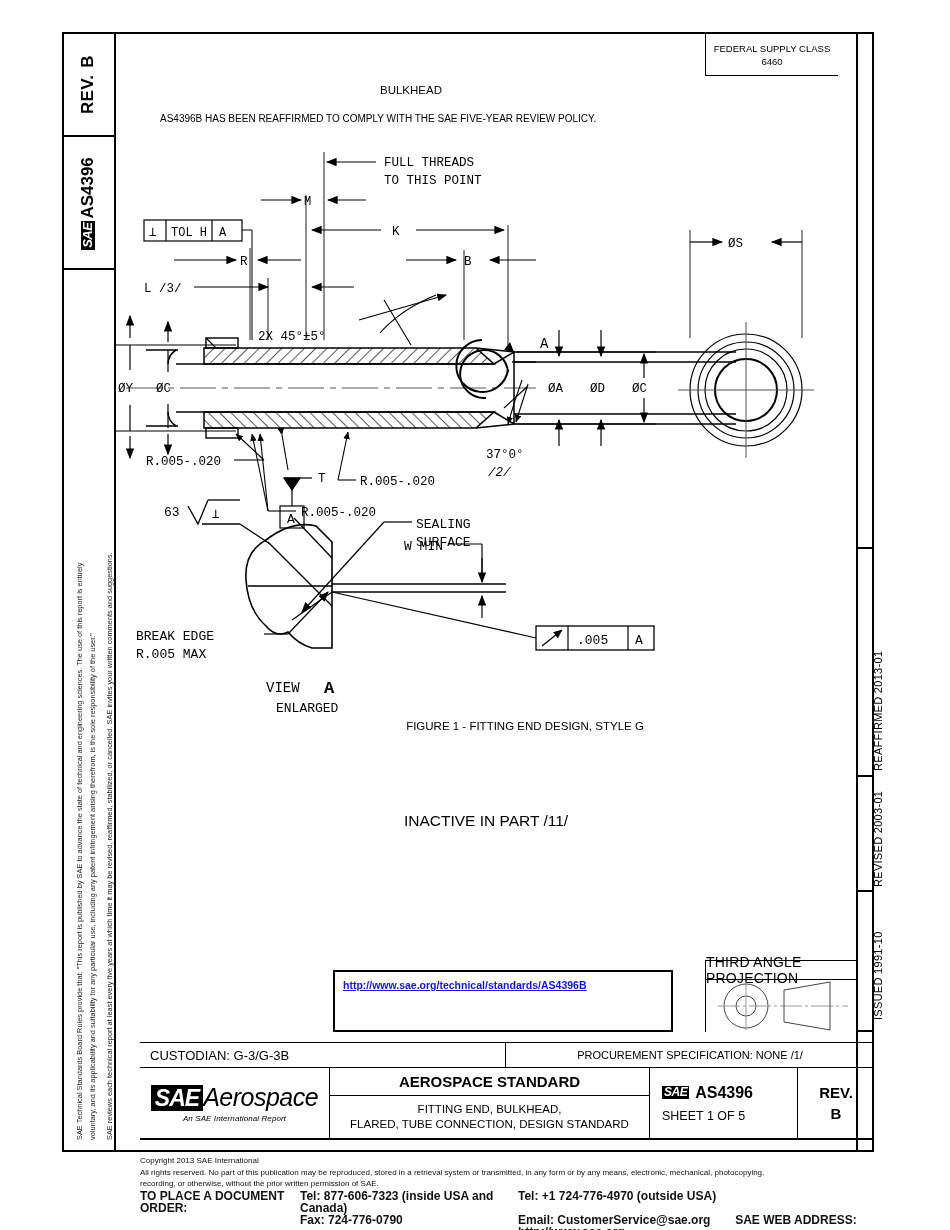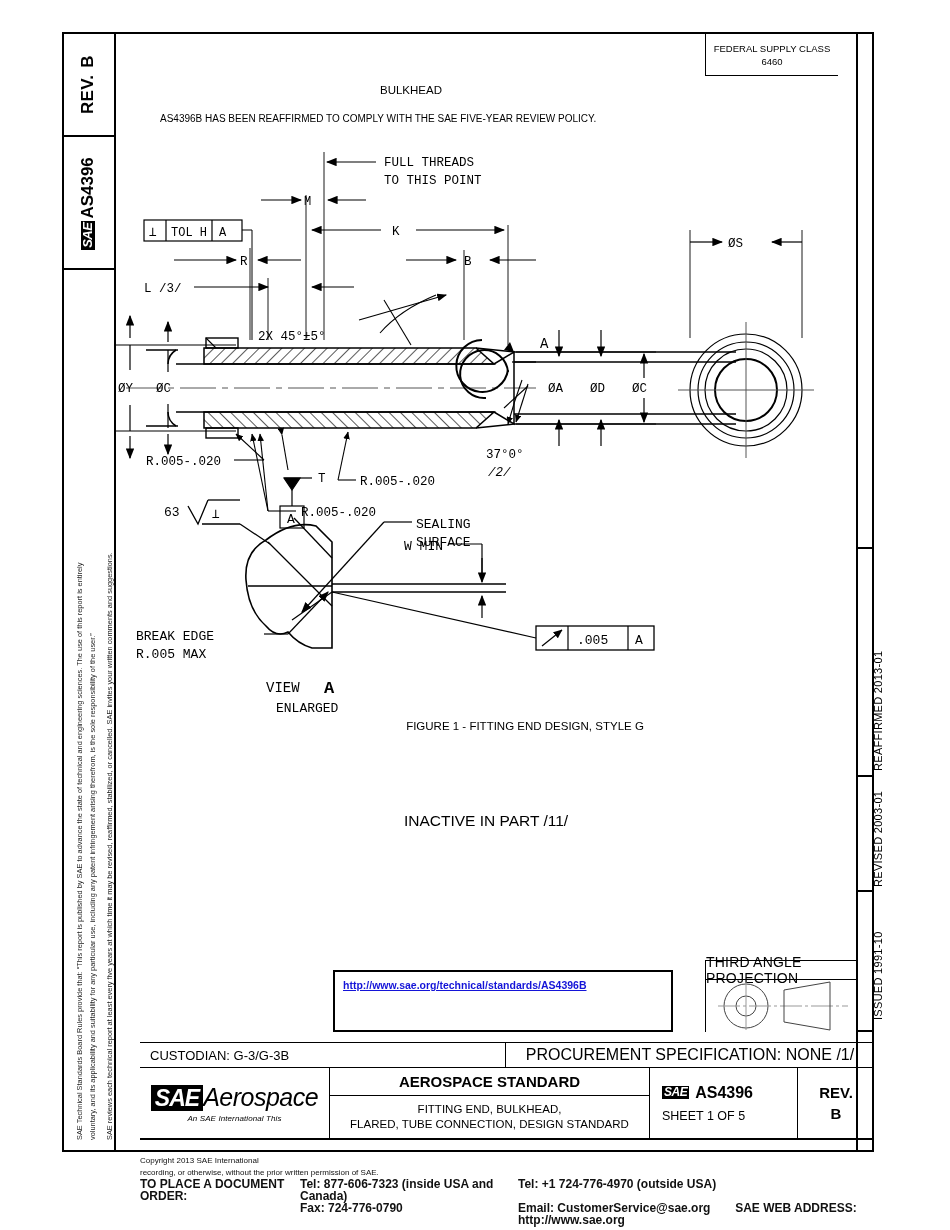--- a/index.html
+++ b/index.html
@@ -221,21 +221,21 @@
     width: 366px;
     border-right: 1.5px solid #000;
     box-sizing: border-box;
     display: flex; align-items: center;
     padding-left: 10px;
     font-size: 13px;
   }
   #procurement-cell {
     flex: 1;
     display: flex; align-items: center; justify-content: center;
-    font-size: 16px;
+    font-size: 11px;
   }
 
   
   #title-block {
     left: 140px; top: 1068px;
     width: 734px; height: 72px;
     box-sizing: border-box;
     border-bottom: 2px solid #000;
     display: flex;
   }
@@ -618,21 +618,21 @@
     <div id="custodian-cell">CUSTODIAN: G-3/G-3B</div>
     <div id="procurement-cell">PROCUREMENT SPECIFICATION: NONE /1/</div>
   </div>
 
   <div class="abs" id="title-block">
     <div id="logo-cell">
       <div style="display:flex;align-items:center;">
         <span class="sae-big">SAE</span>
         <span class="aero-word">Aerospace</span>
       </div>
-      <div id="logo-sub">An SAE International This</div>
+      <div id="logo-sub">An SAE International Report</div>
     </div>
     <div id="title-cell">
       <div id="title-main">AEROSPACE STANDARD</div>
       <div id="title-sub">
         <div>FITTING END, BULKHEAD,</div>
         <div>FLARED, TUBE CONNECTION, DESIGN STANDARD</div>
       </div>
     </div>
     <div id="docnum-cell">
       <div id="docnum-line">
@@ -642,20 +642,21 @@
       <div id="sheet-line">SHEET 1 OF 5</div>
     </div>
     <div id="rev-cell">
       <div>REV.</div>
       <div>B</div>
     </div>
   </div>
 
   <div class="abs" id="footer">
     <div>Copyright 2013 SAE International</div>
+    <div>All rights reserved. No part of this publication may be reproduced, stored in a retrieval system or transmitted, in any form or by any means, electronic, mechanical, photocopying,</div>
     <div>recording, or otherwise, without the prior written permission of SAE.</div>
     <div id="order-table">
       <div class="bold">TO PLACE A DOCUMENT ORDER:</div>
       <div class="bold">Tel: 877-606-7323 (inside USA and Canada)</div>
       <div class="bold">Tel: +1 724-776-4970 (outside USA)</div>
       <div></div>
       <div class="bold">Fax: 724-776-0790</div>
       <div class="bold">
         <span>Email: CustomerService@sae.org</span>
         <span style="display:inline-block;width:18px"></span>

